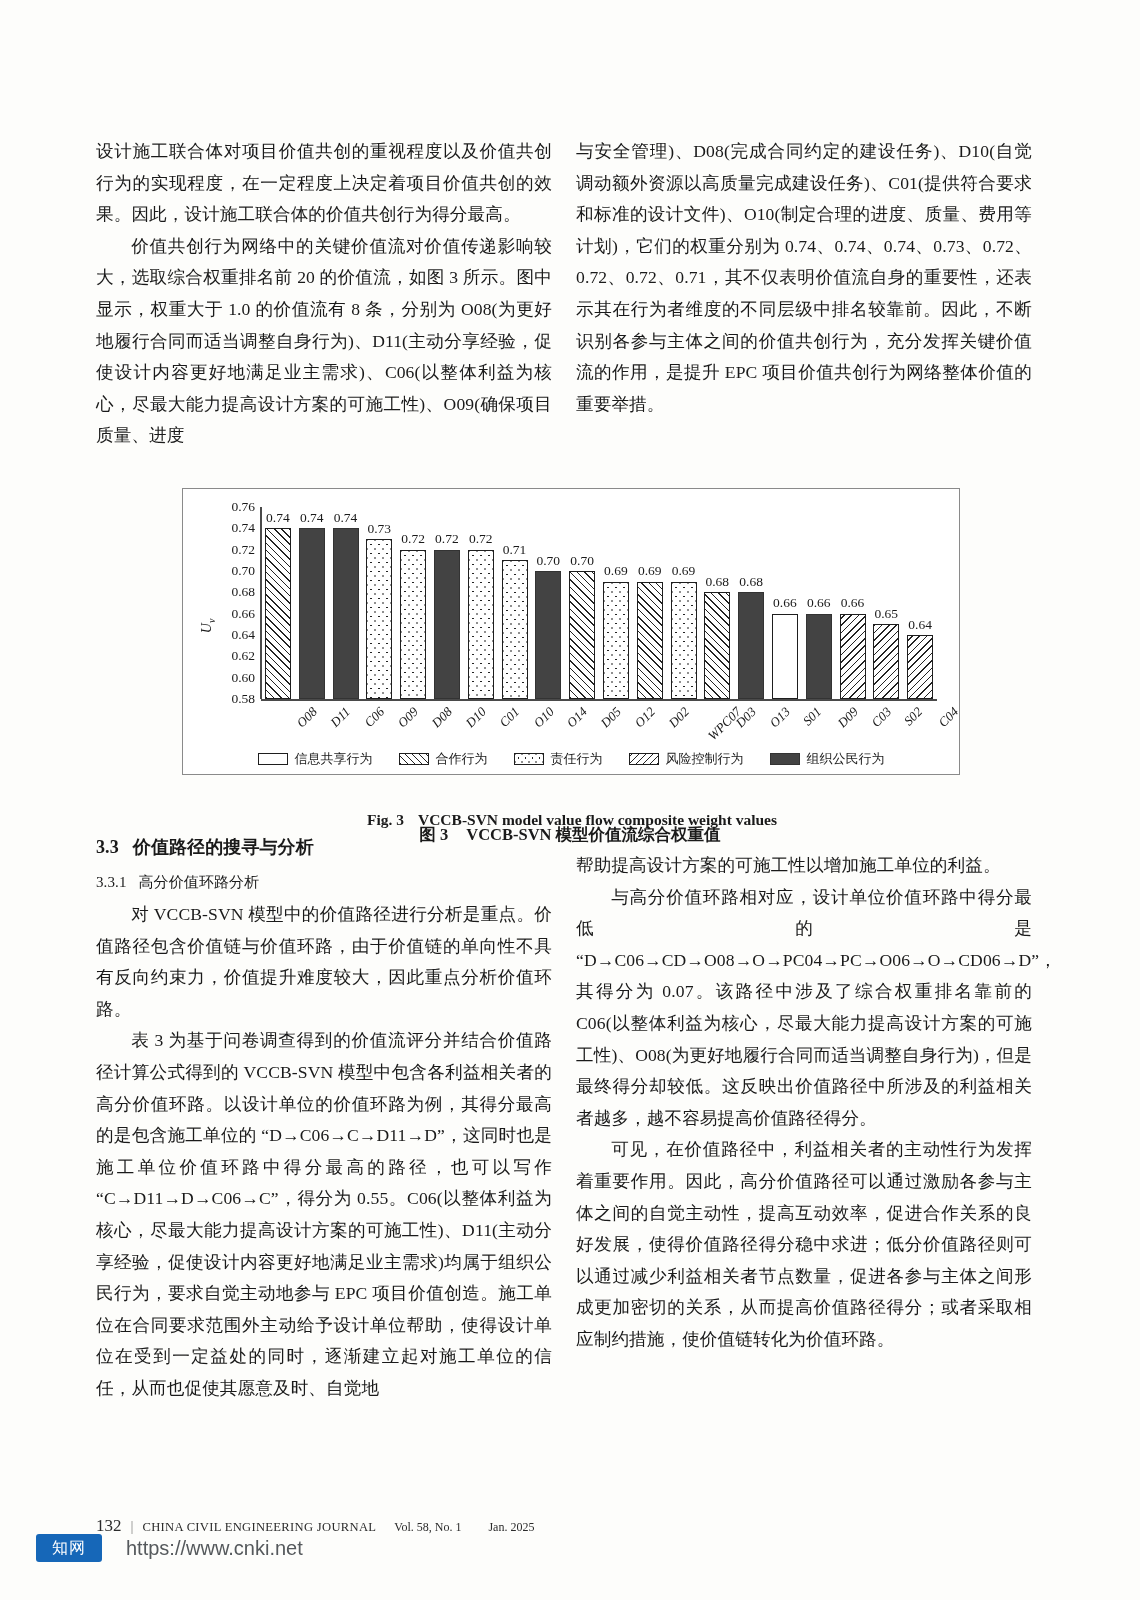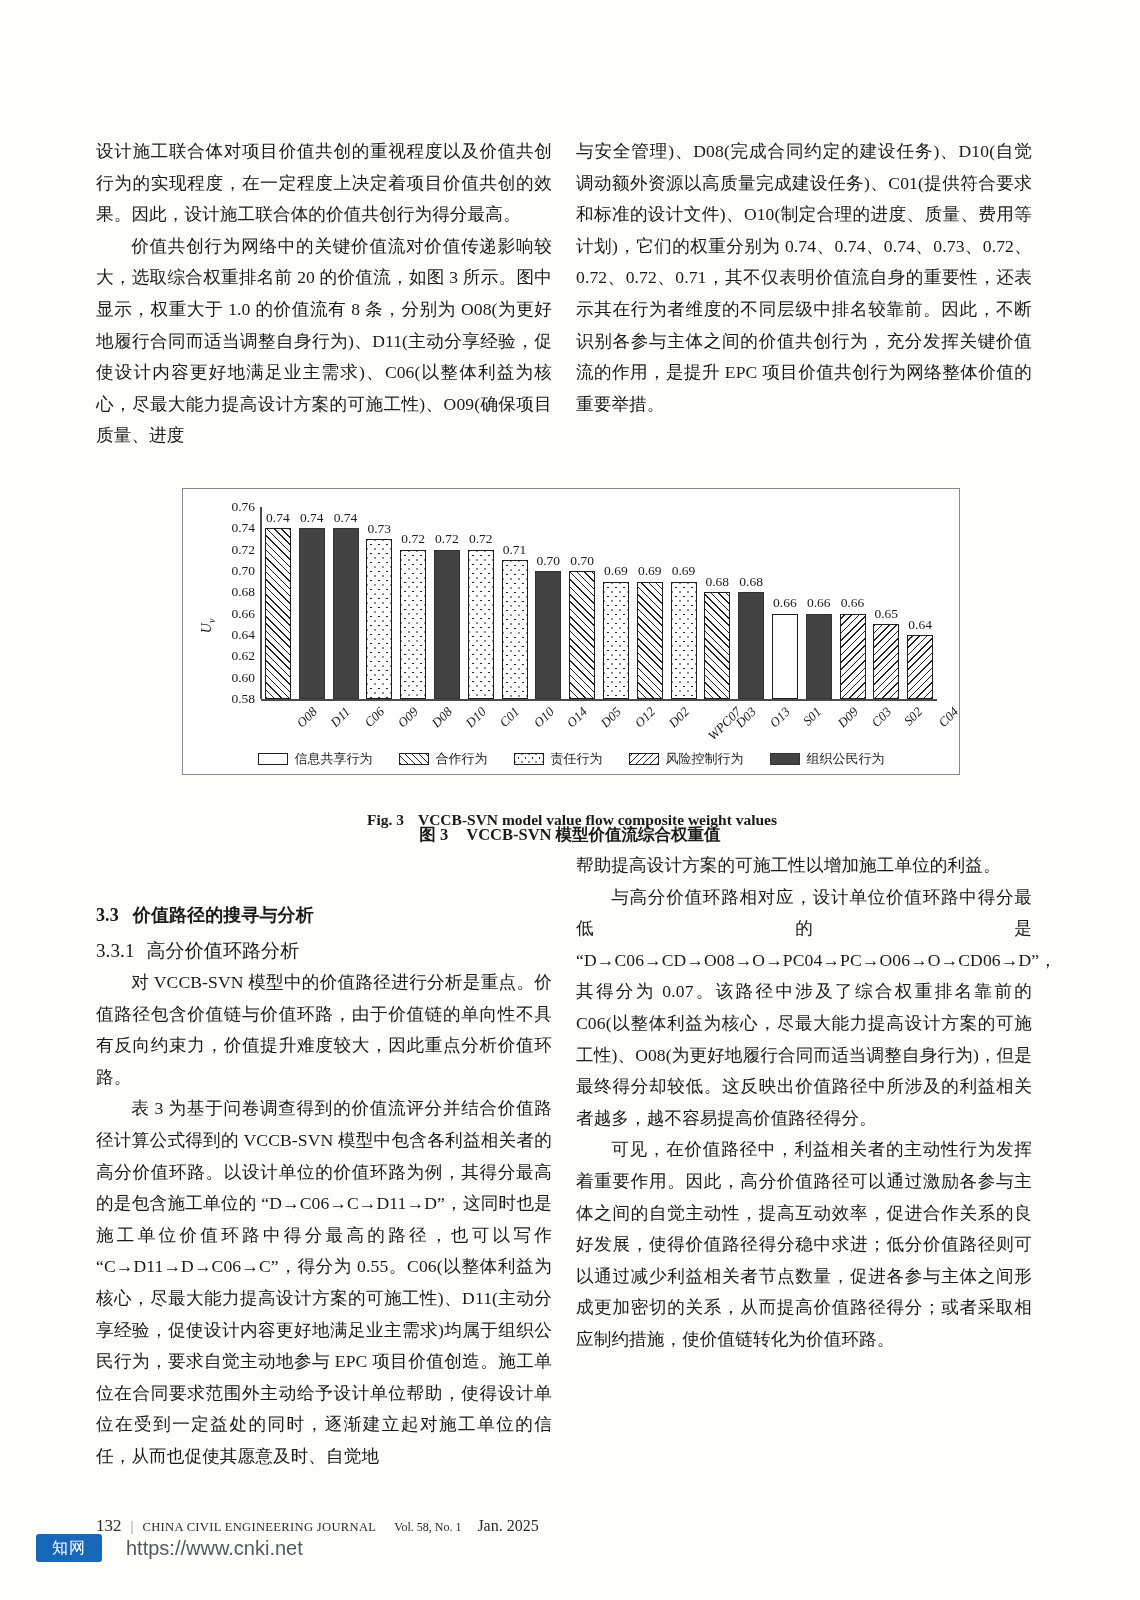--- a/index.html
+++ b/index.html
@@ -22,29 +22,29 @@
     font-size:17.6px;
     line-height:31.6px;
     text-align:justify;
     text-justify:inter-ideograph;
     letter-spacing:.1px;
   }
   .col p{margin:0;}
   .col p.ind{text-indent:2em;}
   #col-left-top{left:96px;top:136px;}
   #col-right-top{left:576px;top:136px;}
-  #col-left-bottom{left:96px;top:899px;}
+  #col-left-bottom{left:96px;top:831px;}
   #col-right-bottom{left:576px;top:850px;}
 
   .hd3{
     font-weight:bold;font-size:18px;line-height:33px;margin:0 0 2px 0;
   }
   .hd3 .num{margin-right:14px;}
   .hd4{
-    font-size:19px;line-height:33px;margin:0 0 0 0;font-weight:normal;
+    font-size:15px;line-height:33px;margin:0 0 0 0;font-weight:normal;
   }
   .hd4 .num{margin-right:12px;}
 
   
   #figure{
     position:absolute;left:182px;top:488px;width:776px;height:285px;
     border:1px solid #8a8a8a;background:#fff;
   }
   #plotwrap{position:absolute;left:0;top:0;width:776px;height:285px;}
   .axis-title{
@@ -138,21 +138,21 @@
   
   #footer{
     position:absolute;left:96px;top:1516px;
     display:flex;align-items:baseline;gap:9px;
     color:#2b2b2b;
   }
   #footer .pg{font-size:17px;}
   #footer .bar-sep{color:#8a8a8a;font-size:15px;}
   #footer .jn{font-size:12.6px;letter-spacing:.3px;}
   #footer .vol{font-size:12px;margin-left:9px;}
-  #footer .dt{font-size:16px;margin-left:7px;}
+  #footer .dt{font-size:12px;margin-left:18px;}
 
   #cnki{
     position:absolute;left:36px;top:1534px;display:flex;align-items:center;gap:24px;
   }
   #cnki .logo{
     width:66px;height:28px;background:#1667b8;color:#fff;
     font-size:16px;display:flex;align-items:center;justify-content:center;
     border-radius:3px;font-family:"DejaVu Sans",sans-serif;letter-spacing:1px;
   }
   #cnki .url{font-size:20px;color:#55595c;font-family:"Liberation Sans",sans-serif;}

